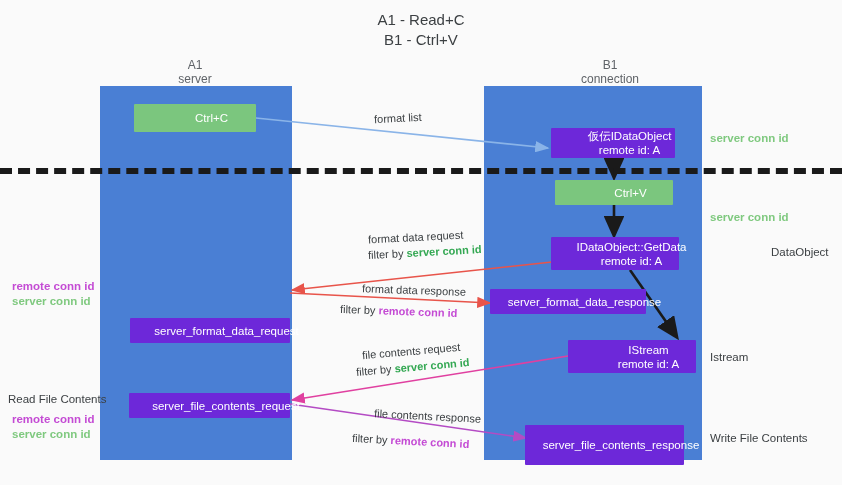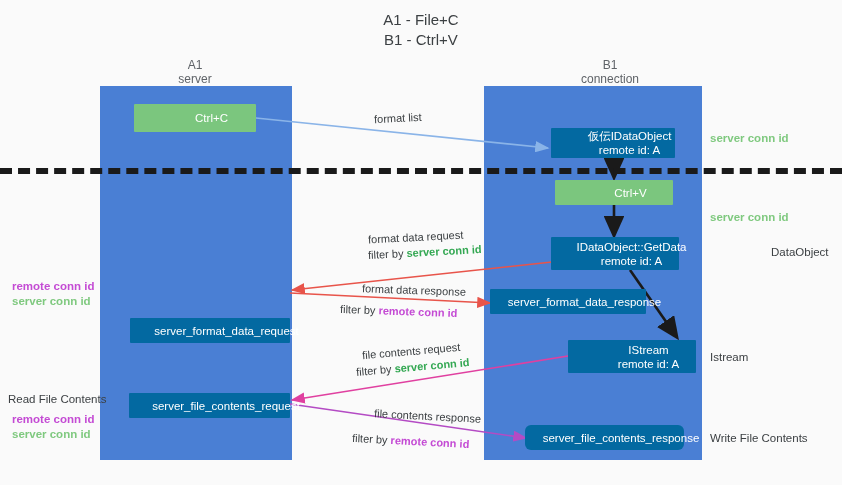--- a/index.html
+++ b/index.html
@@ -49,21 +49,21 @@
     justify-content: center;
     color: #ffffff;
     font-size: 11.5px;
     line-height: 14px;
     text-align: center;
     border-radius: 1px;
     padding-left: 33px;
   }
   .box.green { background: #7bc67e; }
   .box.orange { background: #fbb martinez; }
-  .box.orange { background: #0369a1; }
+  .box.orange { background: #6d28d9; }
   .divider {
     position: absolute;
     left: 0;
     top: 168px;
     width: 842px;
     height: 0;
     border-top: 6px dashed #1a1a1a;
   }
   .edge-label {
     position: absolute;
@@ -91,21 +91,21 @@
     height: 485px;
     pointer-events: none;
   }
 </style>
 </head>
 <body>
 
 <div id="stage">
 
   <div class="title">
-    <div>A1 - File+C</div>
+    <div>A1 - Read+C</div>
     <div>B1 - Ctrl+V</div>
   </div>
 
   <div class="col-head" style="left:135px; top:58px; width:120px;">
     <span class="l1">A1</span>
     <span class="l2">server</span>
   </div>
   <div class="col-head" style="left:550px; top:58px; width:120px;">
     <span class="l1">B1</span>
     <span class="l2">connection</span>
@@ -177,21 +177,21 @@
   </div>
 
   <div class="box orange" style="left:129px; top:393px; width:161px; height:25px;">
     <span>server_file_contents_request</span>
   </div>
 
   <div class="box orange" style="left:490px; top:289px; width:156px; height:25px;">
     <span>server_format_data_response</span>
   </div>
 
-  <div class="box orange" style="left:525px; top:425px; width:159px; height:25px;border-radius:6px;">
+  <div class="box orange" style="left:525px; top:425px; width:159px; height:40px;">
     <span>server_file_contents_response</span>
   </div>
 
   <div class="edge-label" style="left:374px; top:111px; transform:rotate(-3deg);">format list</div>
 
   <div class="edge-label" style="left:368px; top:230px; transform:rotate(-3deg);">format data request</div>
   <div class="edge-label" style="left:368px; top:245px; transform:rotate(-3deg);">
     <span>filter by </span><span class="green-t">server conn id</span>
   </div>
 

